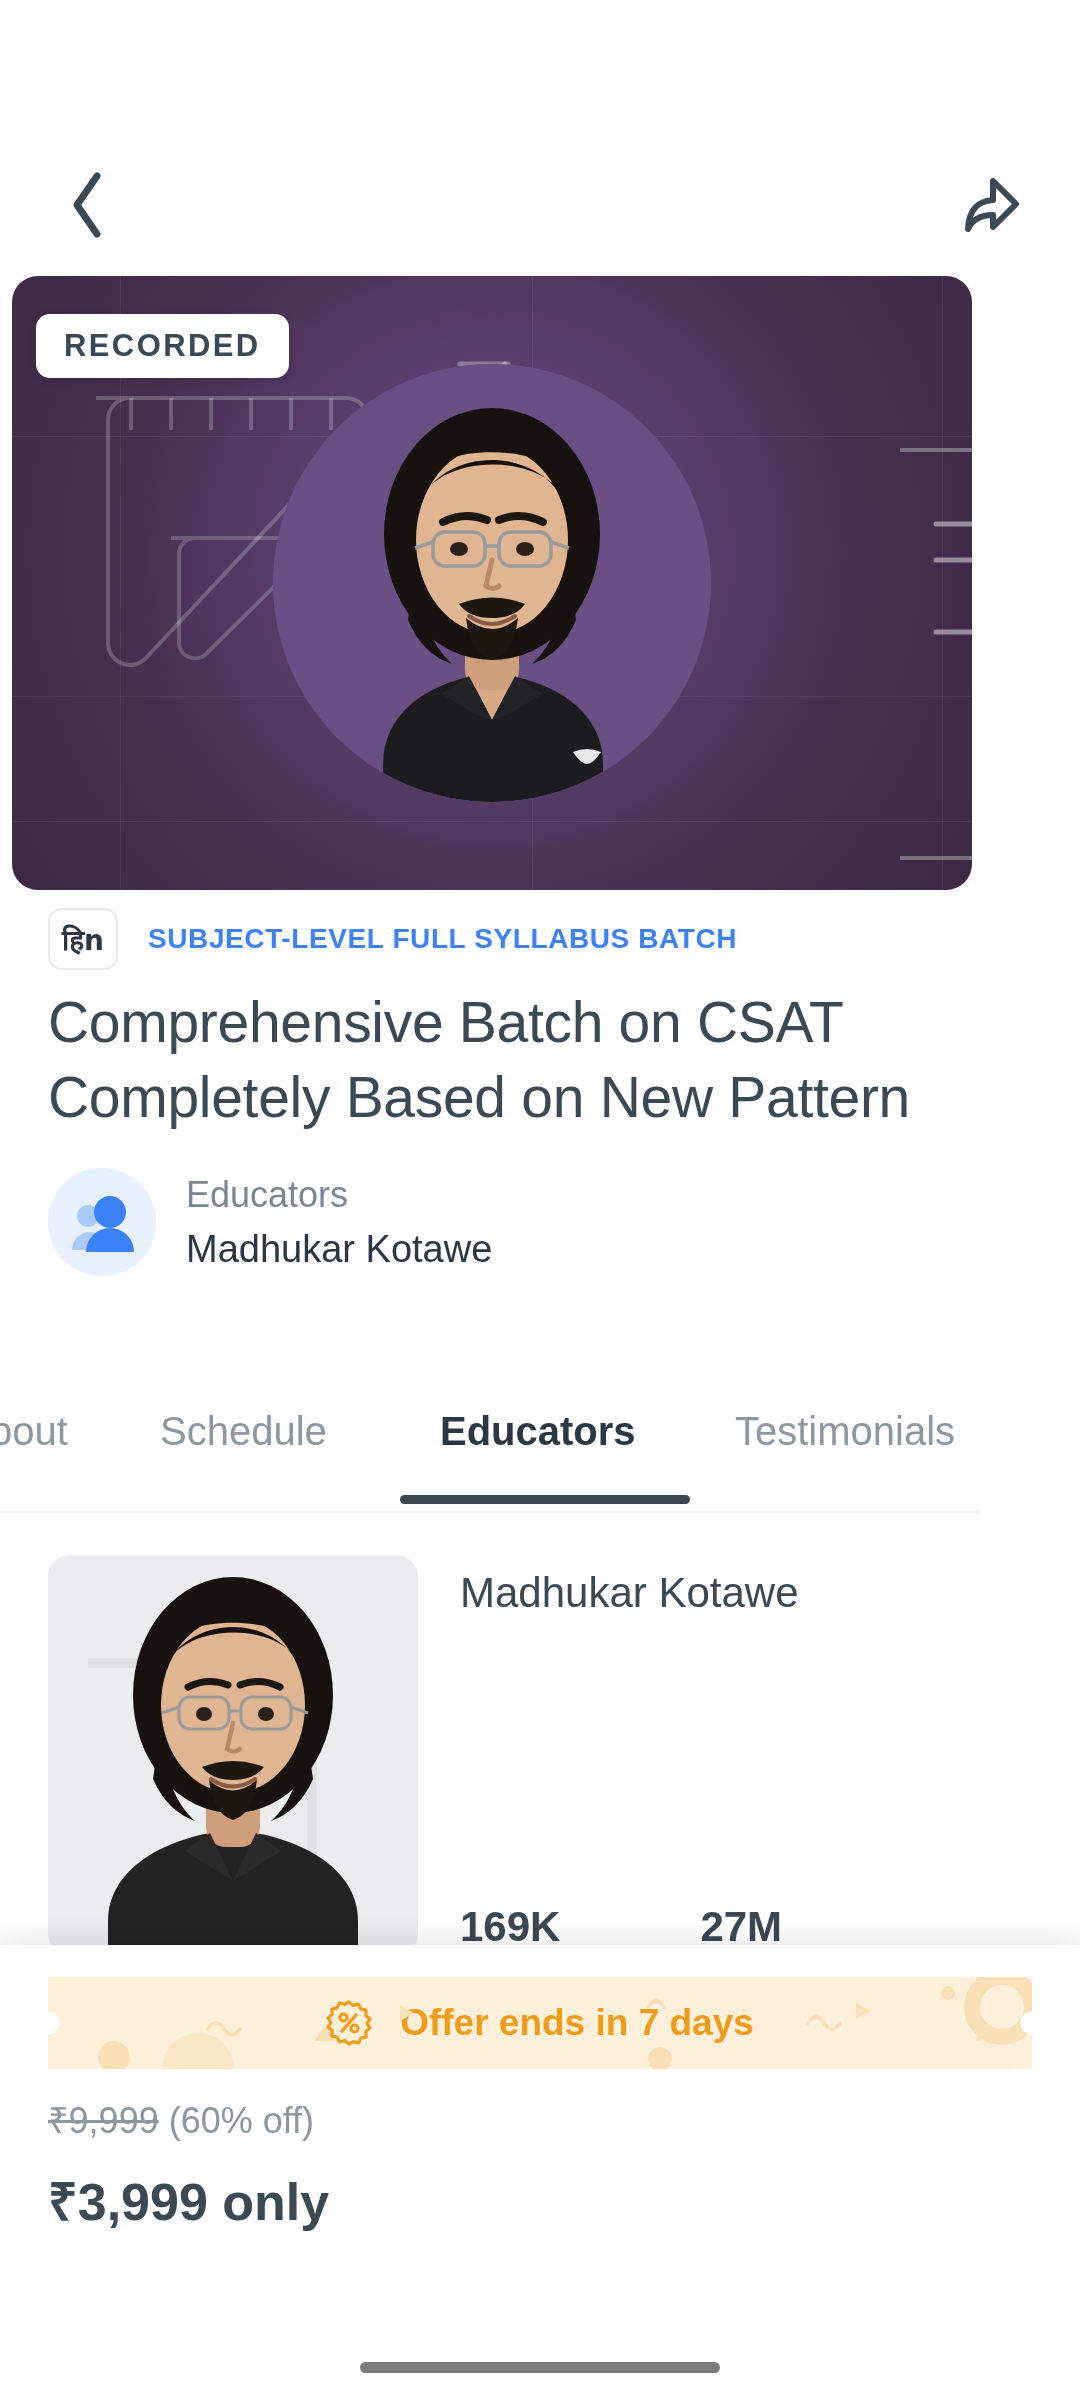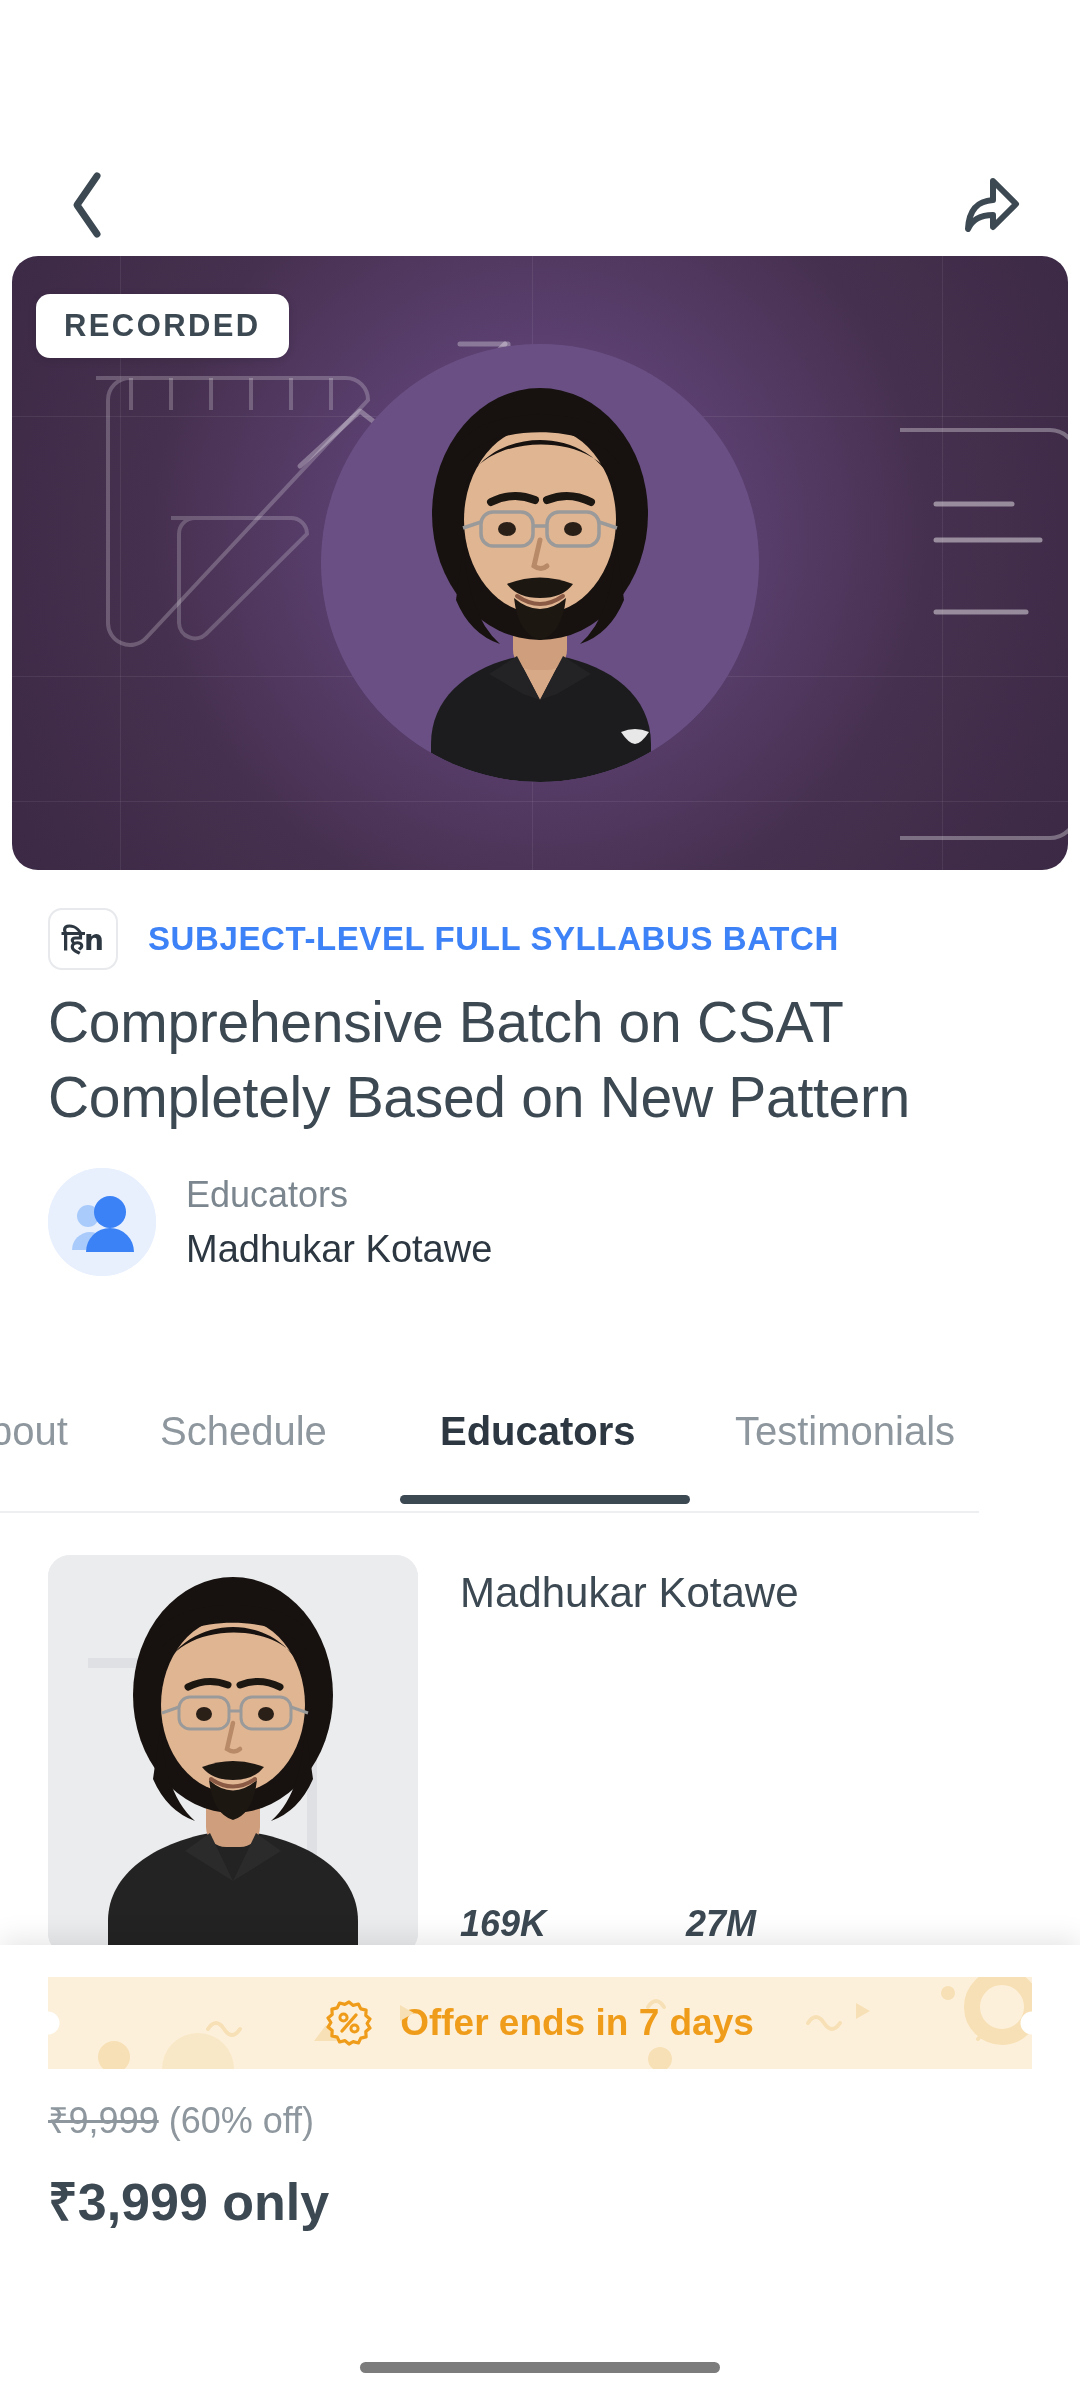--- a/index.html
+++ b/index.html
@@ -27,21 +27,21 @@
   .batt::after { content:""; position:absolute; right:-9px; top:8px; width:5px; height:11px; background:#8a8a8a; border-radius:0 3px 3px 0; }
   .batt span { display:block; height:100%; background:#000; border-radius:3px; }
 
   
   .navbar { position:absolute; top:145px; left:0; width:1080px; height:120px; }
   .nav-back { position:absolute; left:48px; top:20px; width:80px; height:80px; display:flex; align-items:center; justify-content:center; }
   .nav-share { position:absolute; right:48px; top:20px; width:80px; height:80px; display:flex; align-items:center; justify-content:center; }
 
   
   .hero {
-    position:absolute; left:12px; top:256px; width:1056px; height:614px;
+    position:absolute; left:12px; top:276px; width:960px; height:614px;
     border-radius:26px; overflow:hidden;
     background:
       radial-gradient(circle at 50% 45%, #6b4f82 0%, #5b4070 30%, #46304f 62%, #3b2945 100%);
   }
   .hero-grid { position:absolute; inset:0; }
   .hero-grid .vl { position:absolute; top:0; bottom:0; width:1px; background:rgba(255,255,255,0.07); }
   .hero-grid .hl { position:absolute; left:0; right:0; height:1px; background:rgba(255,255,255,0.07); }
   .deco { position:absolute; stroke:rgba(255,255,255,0.26); fill:none; }
   .hero-avatar {
     position:absolute; left:50%; top:50%; transform:translate(-50%,-50%);
@@ -59,21 +59,21 @@
   }
 
   
   .meta { position:absolute; left:48px; top:908px; display:flex; align-items:center; gap:30px; }
   .lang-badge {
     width:70px; height:62px; border:2px solid #e7e9ec; border-radius:14px;
     display:flex; align-items:center; justify-content:center;
     font-size:28px; color:#2c3741; font-weight:600;
     font-family:"DejaVu Sans", sans-serif;
   }
-  .cat-label { font-size:33px; font-weight:700; letter-spacing:0.6px; color:#3e82f7; }
+  .cat-label { font-size:28px; font-weight:700; letter-spacing:0.6px; color:#3e82f7; }
 
   .title {
     position:absolute; left:48px; top:985px; width:1000px;
     font-size:57px; line-height:1.32; font-weight:500; color:#3c4852; letter-spacing:-0.3px;
   }
 
   .edu-row { position:absolute; left:48px; top:1168px; display:flex; align-items:center; gap:30px; }
   .edu-avatar {
     width:108px; height:108px; border-radius:50%;
     background:#e8f0fe; position:relative; flex:none;
@@ -96,21 +96,21 @@
   }
 
   
   .edu-card { position:absolute; left:48px; top:1555px; width:990px; }
   .edu-photo {
     position:absolute; left:0; top:0; width:370px; height:400px;
     border-radius:22px; background:#ebecee; overflow:hidden;
   }
   .edu-card-name { position:absolute; left:412px; top:14px; font-size:42px; color:#3c4852; font-weight:500; }
   .edu-stats { position:absolute; left:412px; top:348px; display:flex; gap:140px; }
-  .stat-val { font-size:36px; font-weight:700; color:#3c4852;font-style:italic; }
+  .stat-val { font-size:42px; font-weight:700; color:#3c4852; }
 
   
   .bottom-bar {
     position:absolute; left:0; bottom:0; width:1080px; height:455px;
     background:#fff; box-shadow:0 -6px 26px rgba(0,0,0,0.10);
   }
   .offer {
     position:absolute; left:48px; top:32px; width:984px; height:92px;
     background:#fdf0da; display:flex; align-items:center; justify-content:center; gap:28px;
     -webkit-mask-image:

